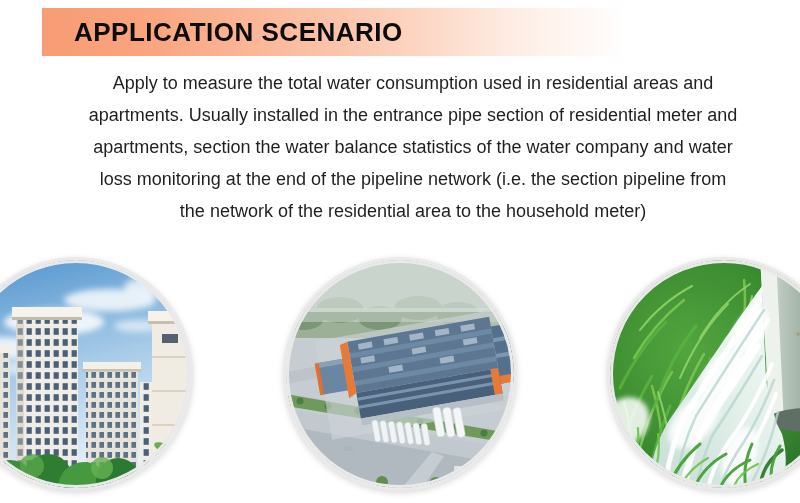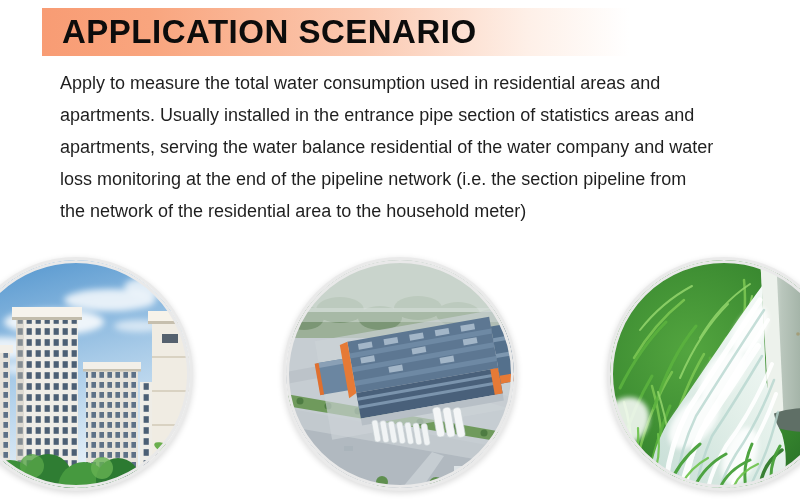--- a/index.html
+++ b/index.html
@@ -10,30 +10,31 @@
     font-family: "Liberation Sans", sans-serif;
     overflow: hidden;
   }
   .banner {
     margin: 8px 0 0 42px;
     width: 716px; height: 48px;
     background: linear-gradient(to right, #f89c74 0%, #f9a57e 15%, #fbc9b1 45%, #fef0e8 68%, #ffffff 82%);
     display: flex; align-items: center;
   }
   .banner h1 {
-    margin: 0; padding: 0 0 0 20px;
-    font-size: 33px; font-weight: bold;
+    margin: 12px; padding: 0 0 0 20px;
+    font-size: 26px; font-weight: bold;
     letter-spacing: 0.5px;
     color: #0c0c0c;
   }
   .description {
     margin: 11px 40px 0 60px;
     width: 706px;
     font-size: 18px; line-height: 32px;
     color: #1f1f1f;
+    text-align: center;
   }
   .gallery {
     display: flex; justify-content: center;
     gap: 10px; margin-top: 14px;
   }
   .photo {
     width: 234px; height: 234px;
     border-radius: 50%;
     border: 3px solid #eaeaea;
     box-shadow: 0 2px 6px rgba(0,0,0,0.15);
@@ -45,22 +46,22 @@
 </style>
 </head>
 <body>
 
 <div class="banner">
   <h1>APPLICATION SCENARIO</h1>
 </div>
 
 <div class="description">
   <div>Apply to measure the total water consumption used in residential areas and</div>
-  <div>apartments. Usually installed in the entrance pipe section of statistics areas and</div>
-  <div>apartments, serving the water balance residential of the water company and water</div>
+  <div>apartments. Usually installed in the entrance pipe section of residential meter and</div>
+  <div>apartments, section the water balance statistics of the water company and water</div>
   <div>loss monitoring at the end of the pipeline network (i.e. the section pipeline from</div>
   <div>the network of the residential area to the household meter)</div>
 </div>
 
 <div class="gallery">
 
   <figure class="photo" role="img" aria-label="High-rise residential apartment buildings under a blue sky with trees">
     <svg viewBox="0 0 228 228" xmlns="http://www.w3.org/2000/svg">
       <defs>
         <clipPath id="s1clip">

